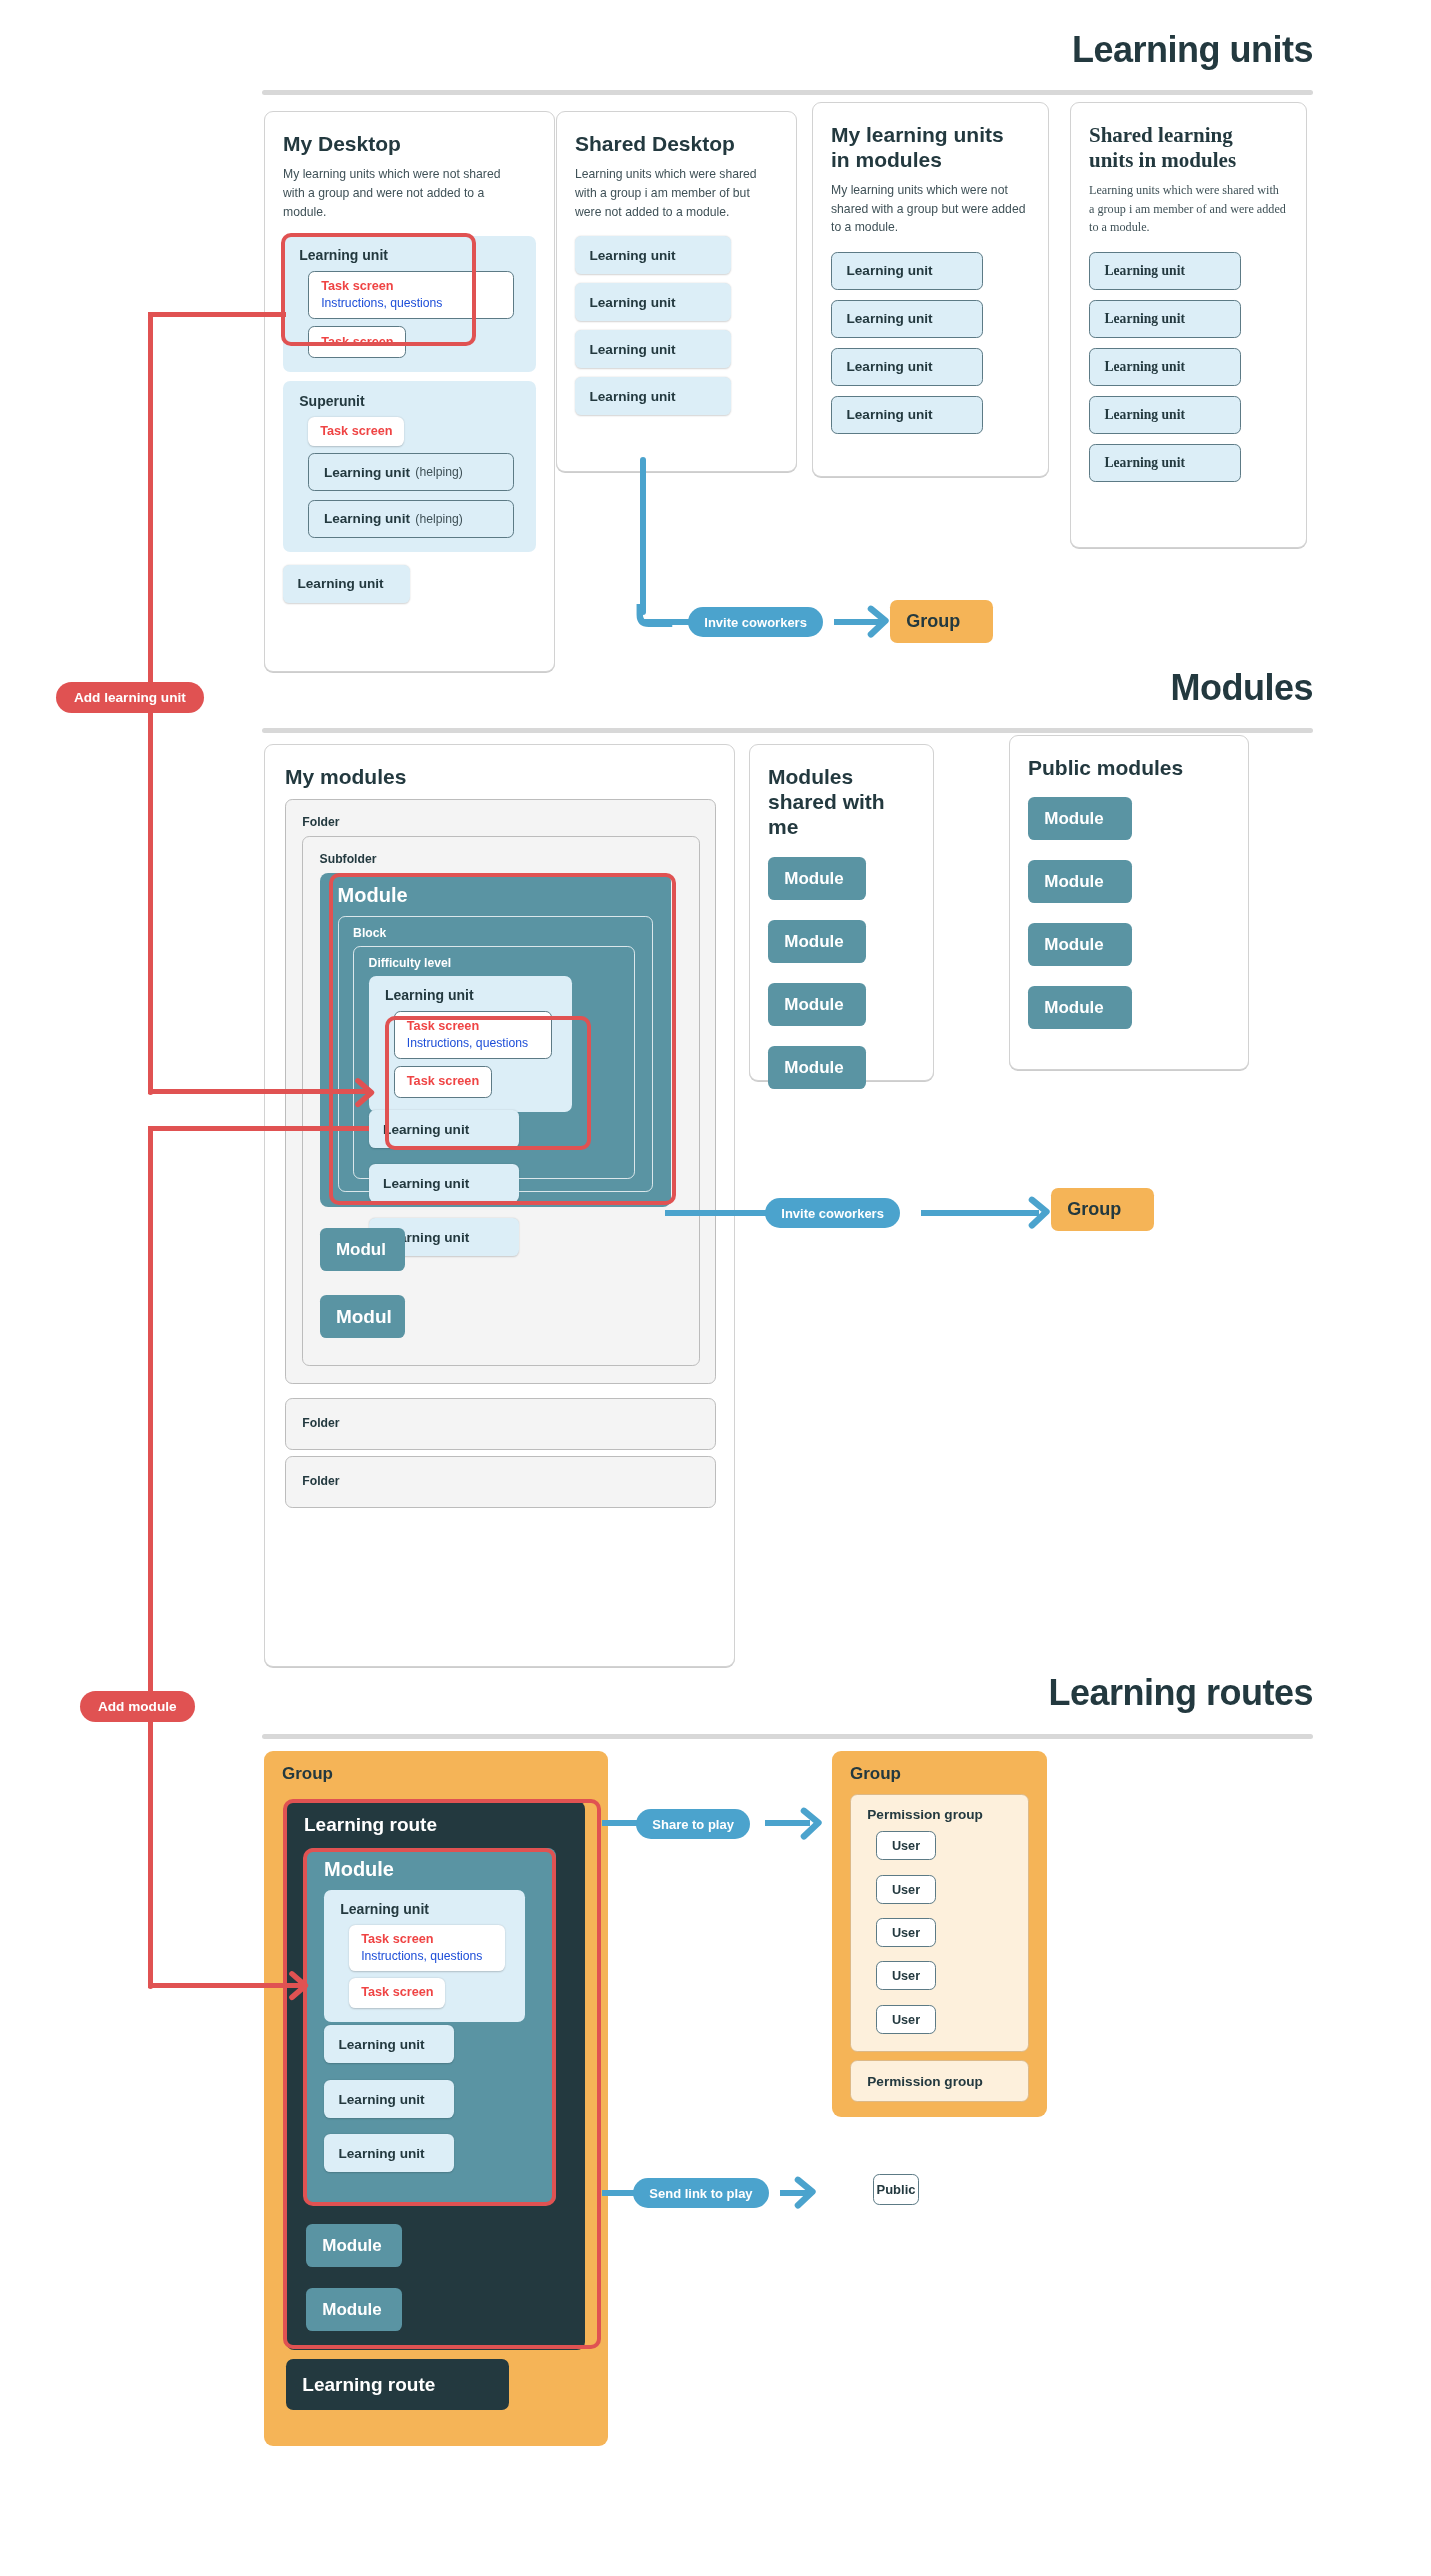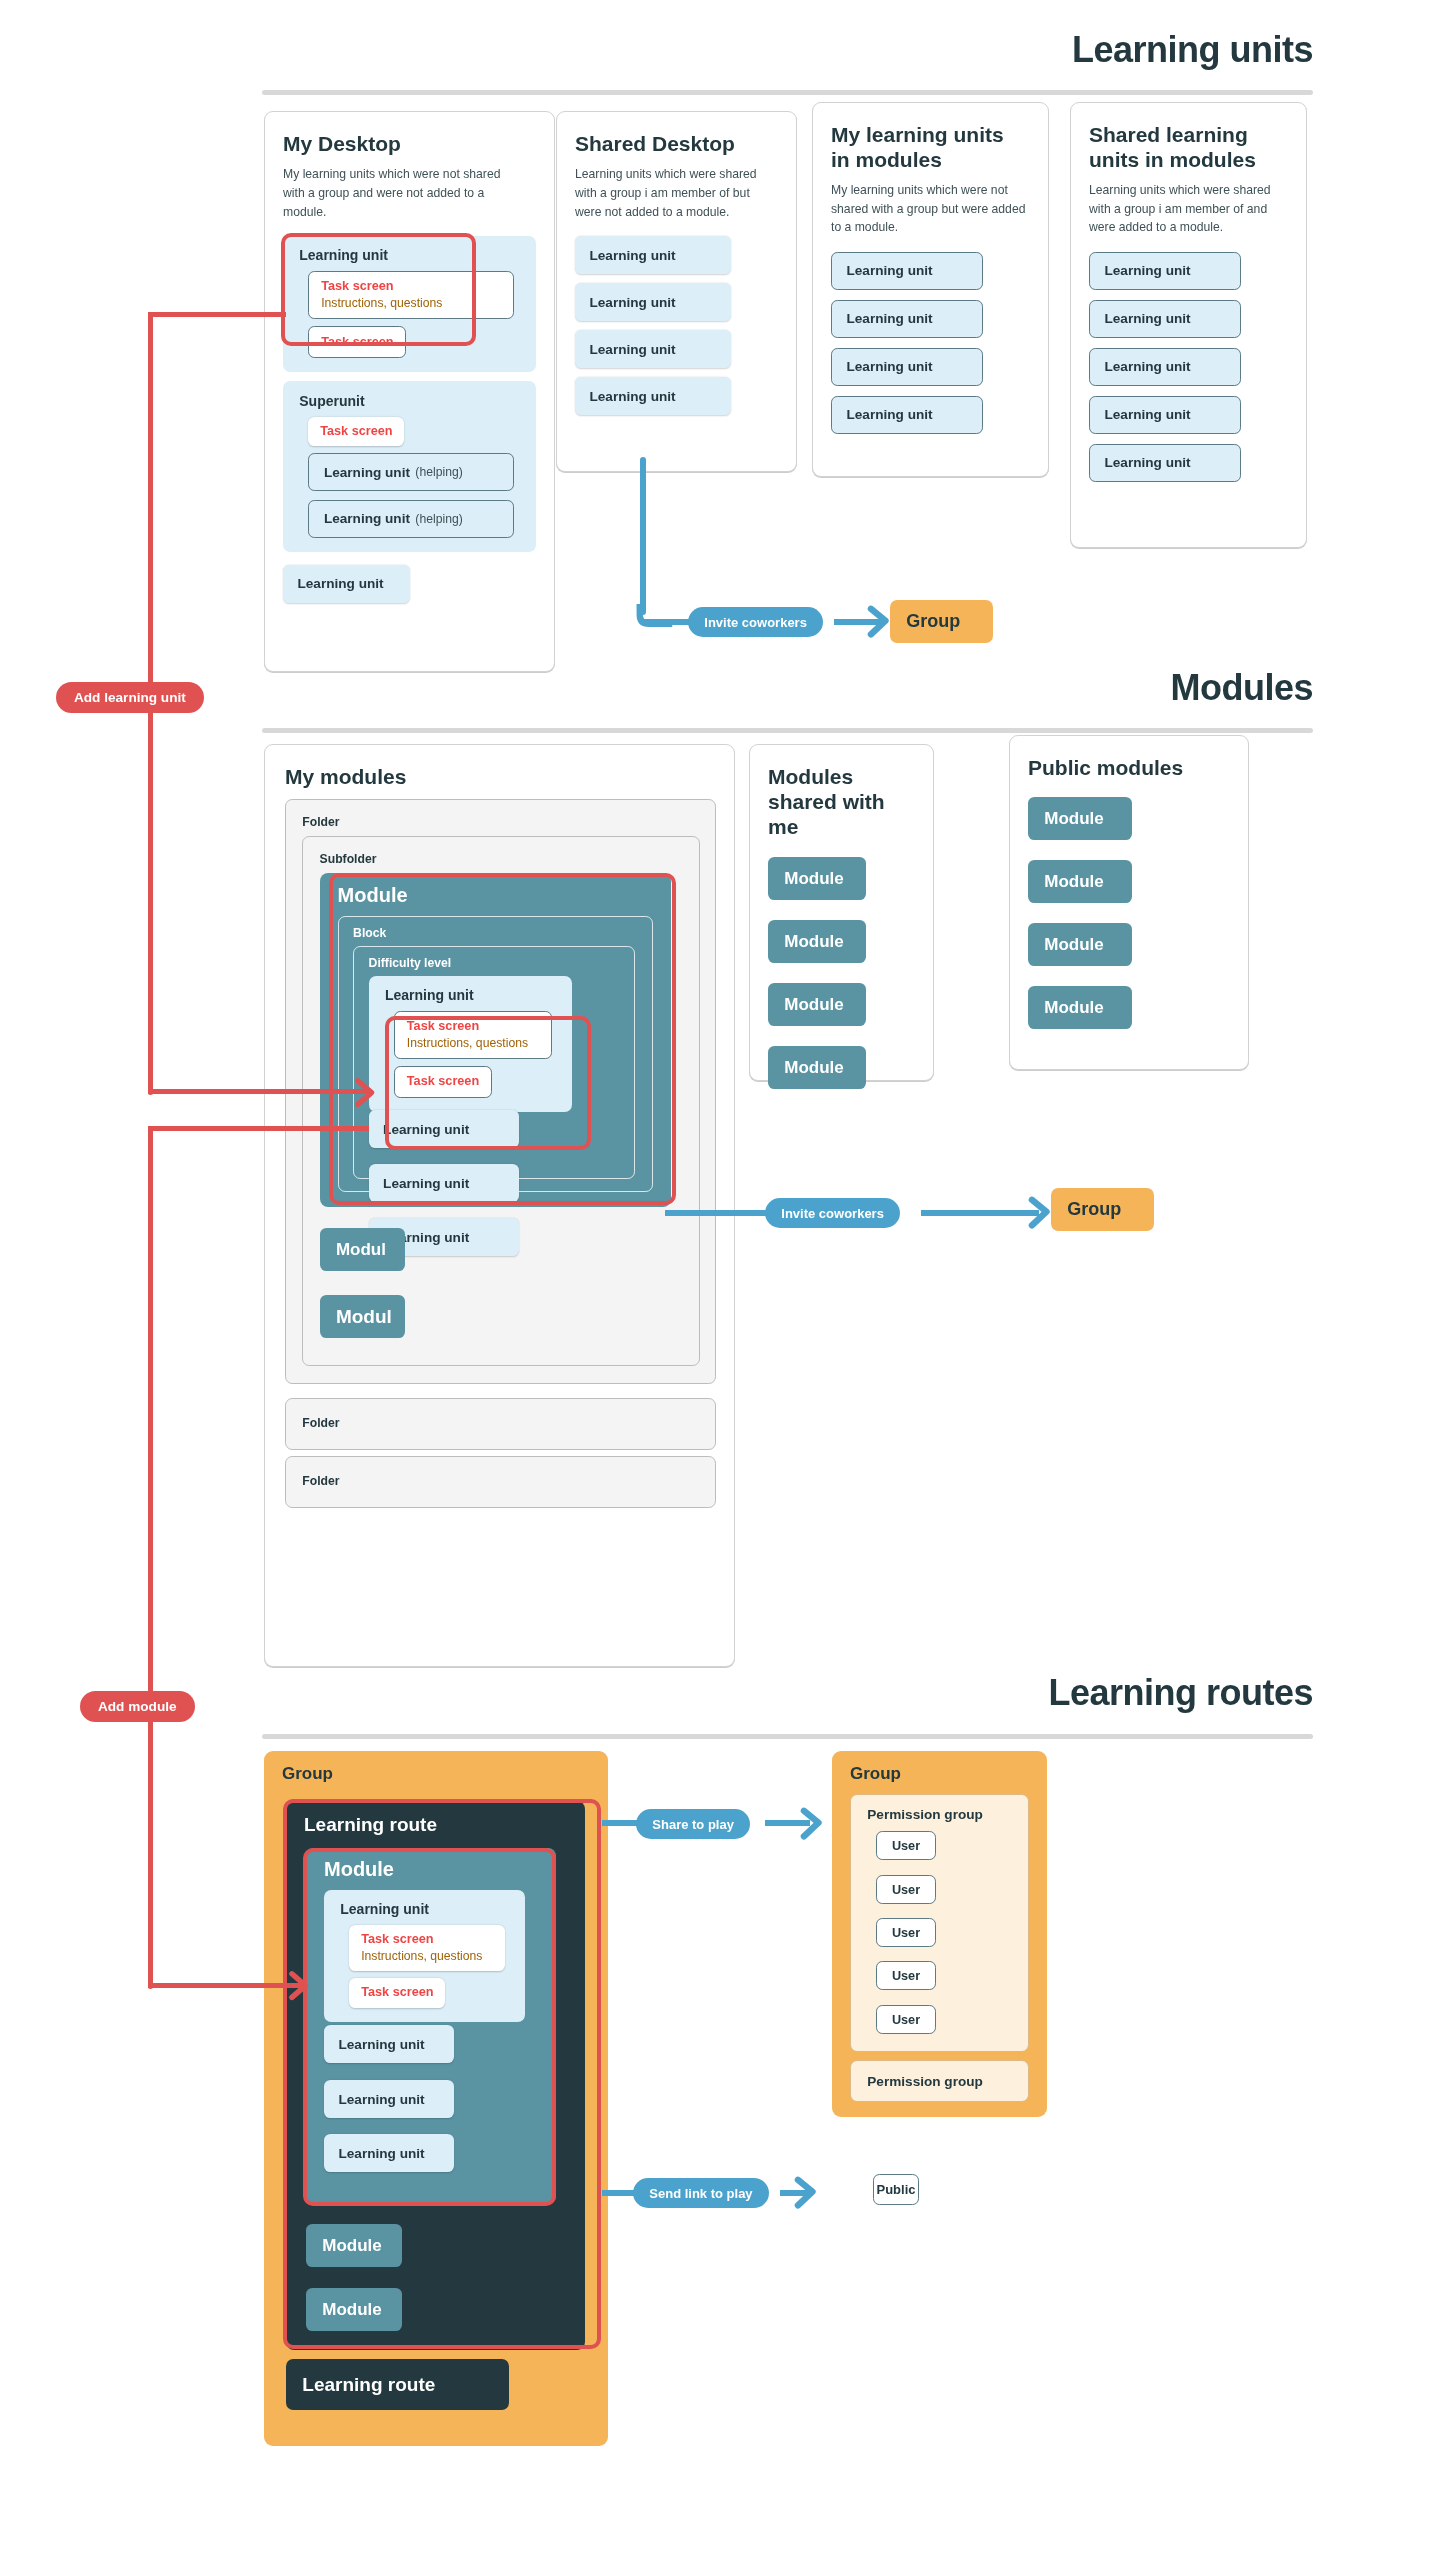--- a/index.html
+++ b/index.html
@@ -81,21 +81,21 @@
   .task {
     background: #ffffff;
     border: 0.9px solid #5c7a85;
     border-radius: 6.3px;
     padding: 7.2px 11.8px 8.1px 11.8px;
     margin-left: 12.7px;
     margin-bottom: 7.2px;
   }
   .task-soft { border: none; box-shadow: 0 0.9px 1.8px rgba(0,0,0,.2); }
   .task .t-title { font-size: 12.7px; font-weight: bold; color: #ef4444; }
-  .task .t-sub { font-size: 12.2px; color: #a16207; margin-top: 2.7px; }
+  .task .t-sub { font-size: 12.2px; color: #1d4ed8; margin-top: 2.7px; }
 
   .superunit {
     background: #dceef7;
     border-radius: 7.2px;
     padding: 11.8px 12.7px 12.7px 12.7px;
   }
   .superunit .su-head { font-size: 14px; font-weight: bold; margin-bottom: 8.1px; padding-left: 3.6px; }
   .su-lu {
     background: #dceef7;
     border: 0.9px solid #5c7a85;
@@ -318,21 +318,21 @@
             <span>Learning unit</span>
           </div>
         <div class="lu" style="width:152px;">
             <span>Learning unit</span>
           </div>
       </div>
     </div>
   </div>
 
   <div class="panel" style="left:1070px; top:102px; width:237px; height:446px;">
-    <div style="padding:20px 18px 12px 18px;">
+    <div style="padding:20px 18px 12px 18px;font-family:Liberation Serif, serif;">
       <div class="panel-title" style="width:190px;">Shared learning units in modules</div>
       <div class="panel-desc" style="width:197px;">Learning units which were shared with a group i am member of and were added to a module.</div>
       <div style="margin-top:14.5px;">
         <div class="lu" style="width:152px; margin-bottom:10px;">
             <span>Learning unit</span>
           </div>
         <div class="lu" style="width:152px; margin-bottom:10px;">
             <span>Learning unit</span>
           </div>
         <div class="lu" style="width:152px; margin-bottom:10px;">

